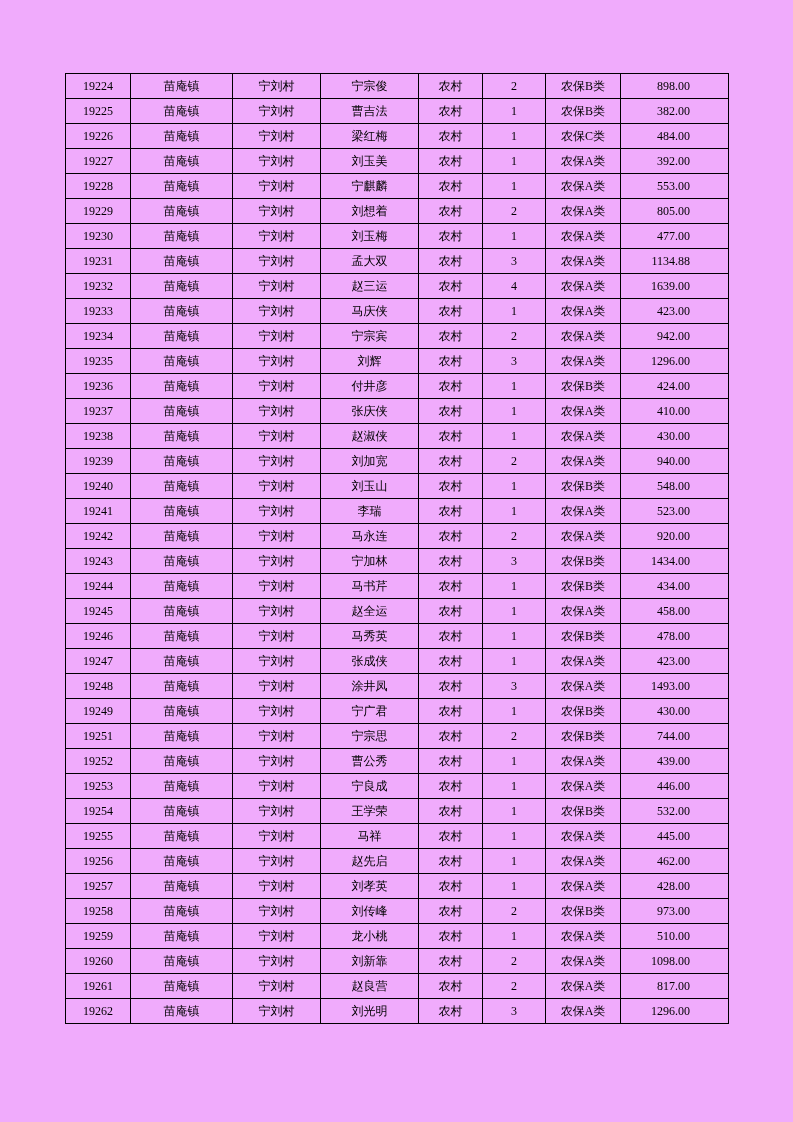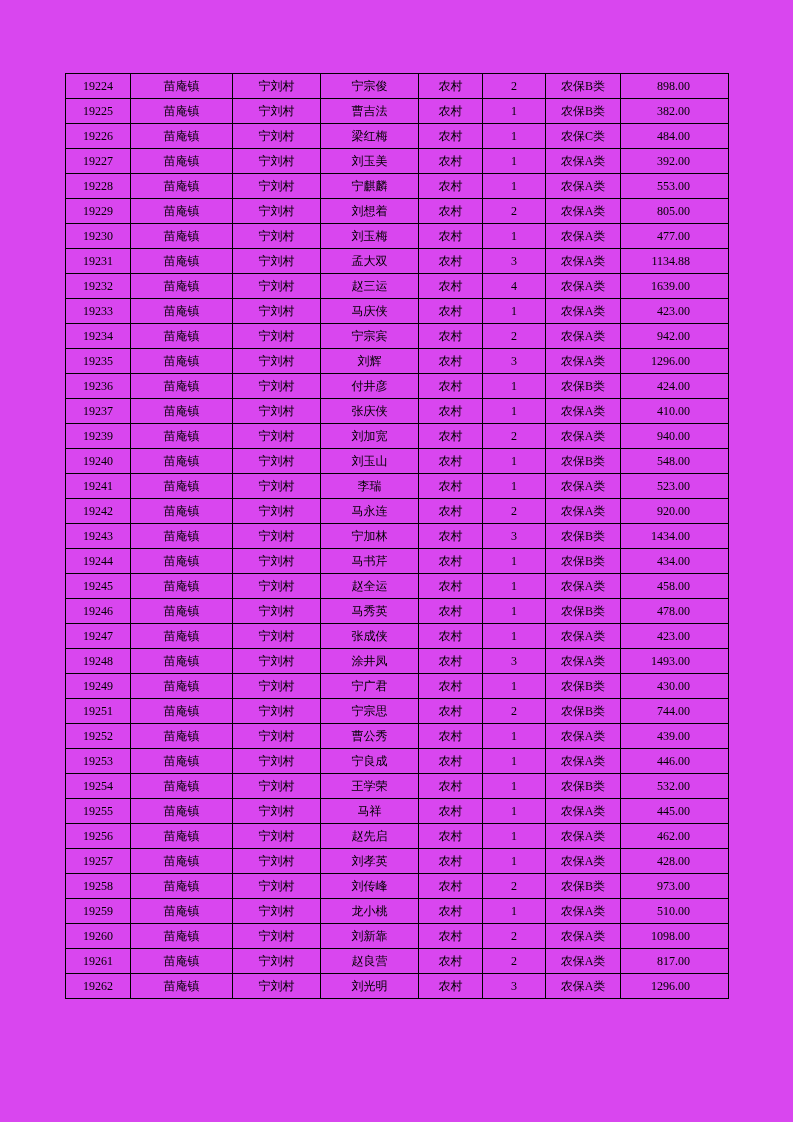--- a/index.html
+++ b/index.html
@@ -5,21 +5,21 @@
   html, body {
     margin: 0;
     padding: 0;
     background: #e8e8e8;
   }
   .page {
     position: relative;
     width: 793px;
     height: 1122px;
     margin: 0 auto;
-    background: #d946ef;
+    background: #f0abfc;
     overflow: hidden;
     font-family: "Liberation Serif", "DejaVu Serif", serif;
   }
   table.roster {
     position: absolute;
     left: 65px;
     top: 73px;
     border-collapse: collapse;
     table-layout: fixed;
   }
@@ -189,20 +189,30 @@
           <td>19237</td>
           <td>苗庵镇</td>
           <td>宁刘村</td>
           <td>张庆侠</td>
           <td>农村</td>
           <td>1</td>
           <td>农保A类</td>
           <td class="amt">410.00</td>
         </tr>
         <tr>
+          <td>19238</td>
+          <td>苗庵镇</td>
+          <td>宁刘村</td>
+          <td>赵淑侠</td>
+          <td>农村</td>
+          <td>1</td>
+          <td>农保A类</td>
+          <td class="amt">430.00</td>
+        </tr>
+        <tr>
           <td>19239</td>
           <td>苗庵镇</td>
           <td>宁刘村</td>
           <td>刘加宽</td>
           <td>农村</td>
           <td>2</td>
           <td>农保A类</td>
           <td class="amt">940.00</td>
         </tr>
         <tr>

